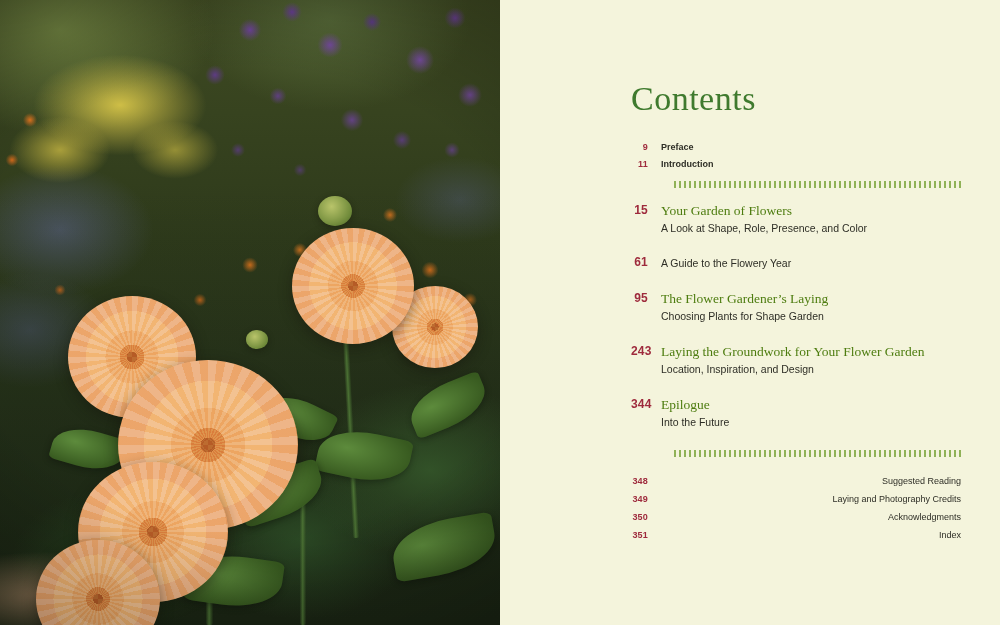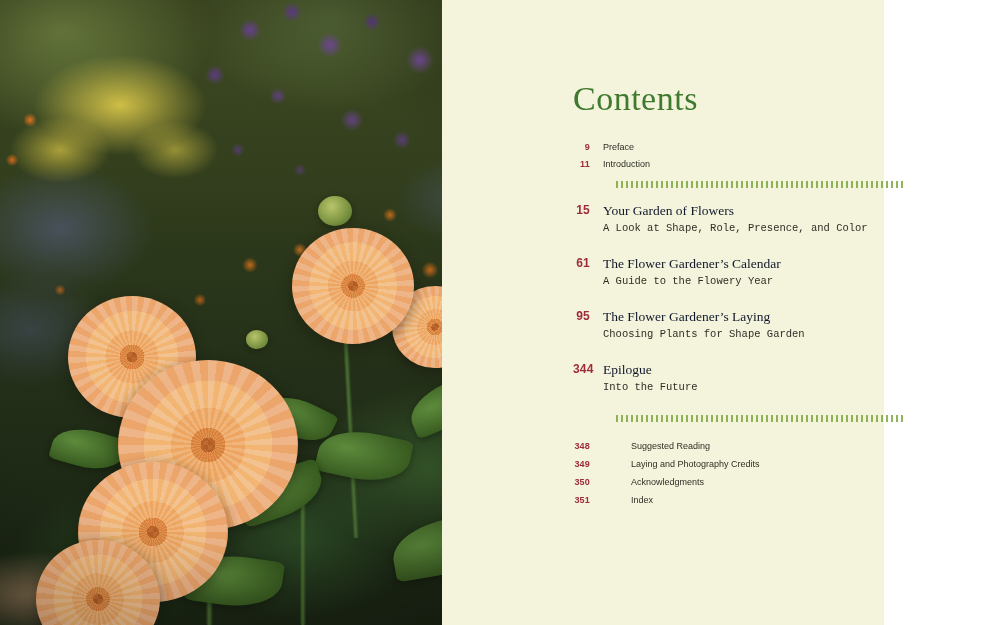--- a/index.html
+++ b/index.html
@@ -8,21 +8,21 @@
     background: #ffffff;
   }
   body {
     width: 1000px;
     height: 625px;
     overflow: hidden;
     font-family: "Liberation Sans", sans-serif;
   }
   .spread {
     position: relative;
-    width: 884px;
+    width: 1000px;
     height: 625px;
     display: flex;
   }
 
   
   .photo-page {
     position: relative;
     width: 500px;
     height: 625px;
     overflow: hidden;
@@ -196,20 +196,21 @@
     padding-right: 13px;
     box-sizing: border-box;
     color: #9e2a3c;
     font-size: 9px;
     font-weight: bold;
     letter-spacing: .2px;
   }
   .front-row .label {
     font-size: 9px;
     color: #2e2e26;
+    font-weight: bold;
   }
   .divider {
     height: 8px;
     margin: 9px 0 14px 43px;
     background-image:
       repeating-linear-gradient(90deg, #7ea63f 0 2px, rgba(0,0,0,0) 2px 5px);
     background-size: 100% 7px;
     background-repeat: no-repeat;
     background-position: 0 0;
     opacity: .85;
@@ -224,36 +225,36 @@
   .chapter .pg {
     font-size: 12px;
     color: #9e2a3c;
     position: relative;
     top: -1px;
   }
   .chapter-text { flex: 1 1 auto; }
   .chapter-title {
     font-family: "Liberation Serif", serif;
     font-size: 13.5px;
-    color: #0f172a;
+    color: #4d7c0f;
     line-height: 16px;
     margin-bottom: 2px;
   }
   .chapter-sub {
     font-size: 10.5px;
     color: #2e2e26;
     line-height: 14px;
-    font-family: Liberation Mono, monospace;
   }
   .back-list { margin-top: 0; }
   .back-row {
     display: flex;
     align-items: baseline;
     line-height: 15px;
     margin-bottom: 3px;
+    justify-content: space-between;
   }
   .back-row .pg { font-size: 9px; }
   .back-row .label {
     font-size: 9px;
     color: #2e2e26;
     margin-left: 28px;
   }
 </style>
 </head>
 <body>
@@ -324,33 +325,39 @@
           <span class="pg">15</span>
           <span class="chapter-text">
             <span class="chapter-title" style="display:block">Your Garden of Flowers</span>
             <span class="chapter-sub" style="display:block">A Look at Shape, Role, Presence, and Color</span>
           </span>
         </div>
 
         <div class="chapter">
           <span class="pg">61</span>
           <span class="chapter-text">
-            <span class="chapter-title" style="display:block">The Flower Gardener’s Calendar</span>
             <span class="chapter-sub" style="display:block">A Guide to the Flowery Year</span>
           </span>
         </div>
 
         <div class="chapter">
           <span class="pg">95</span>
           <span class="chapter-text">
             <span class="chapter-title" style="display:block">The Flower Gardener’s Laying</span>
             <span class="chapter-sub" style="display:block">Choosing Plants for Shape Garden</span>
           </span>
         </div>
 
+        <div class="chapter">
+          <span class="pg">243</span>
+          <span class="chapter-text">
+            <span class="chapter-title" style="display:block">Laying the Groundwork for Your Flower Garden</span>
+            <span class="chapter-sub" style="display:block">Location, Inspiration, and Design</span>
+          </span>
+        </div>
 
 
         <div class="chapter">
           <span class="pg">344</span>
           <span class="chapter-text">
             <span class="chapter-title" style="display:block">Epilogue</span>
             <span class="chapter-sub" style="display:block">Into the Future</span>
           </span>
         </div>
 

